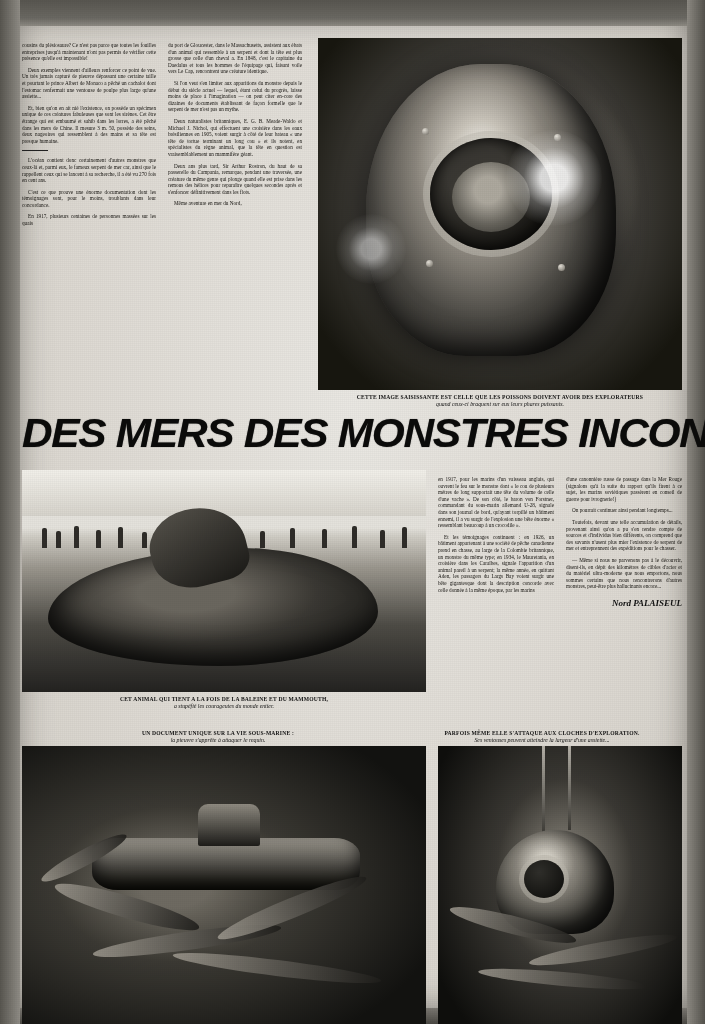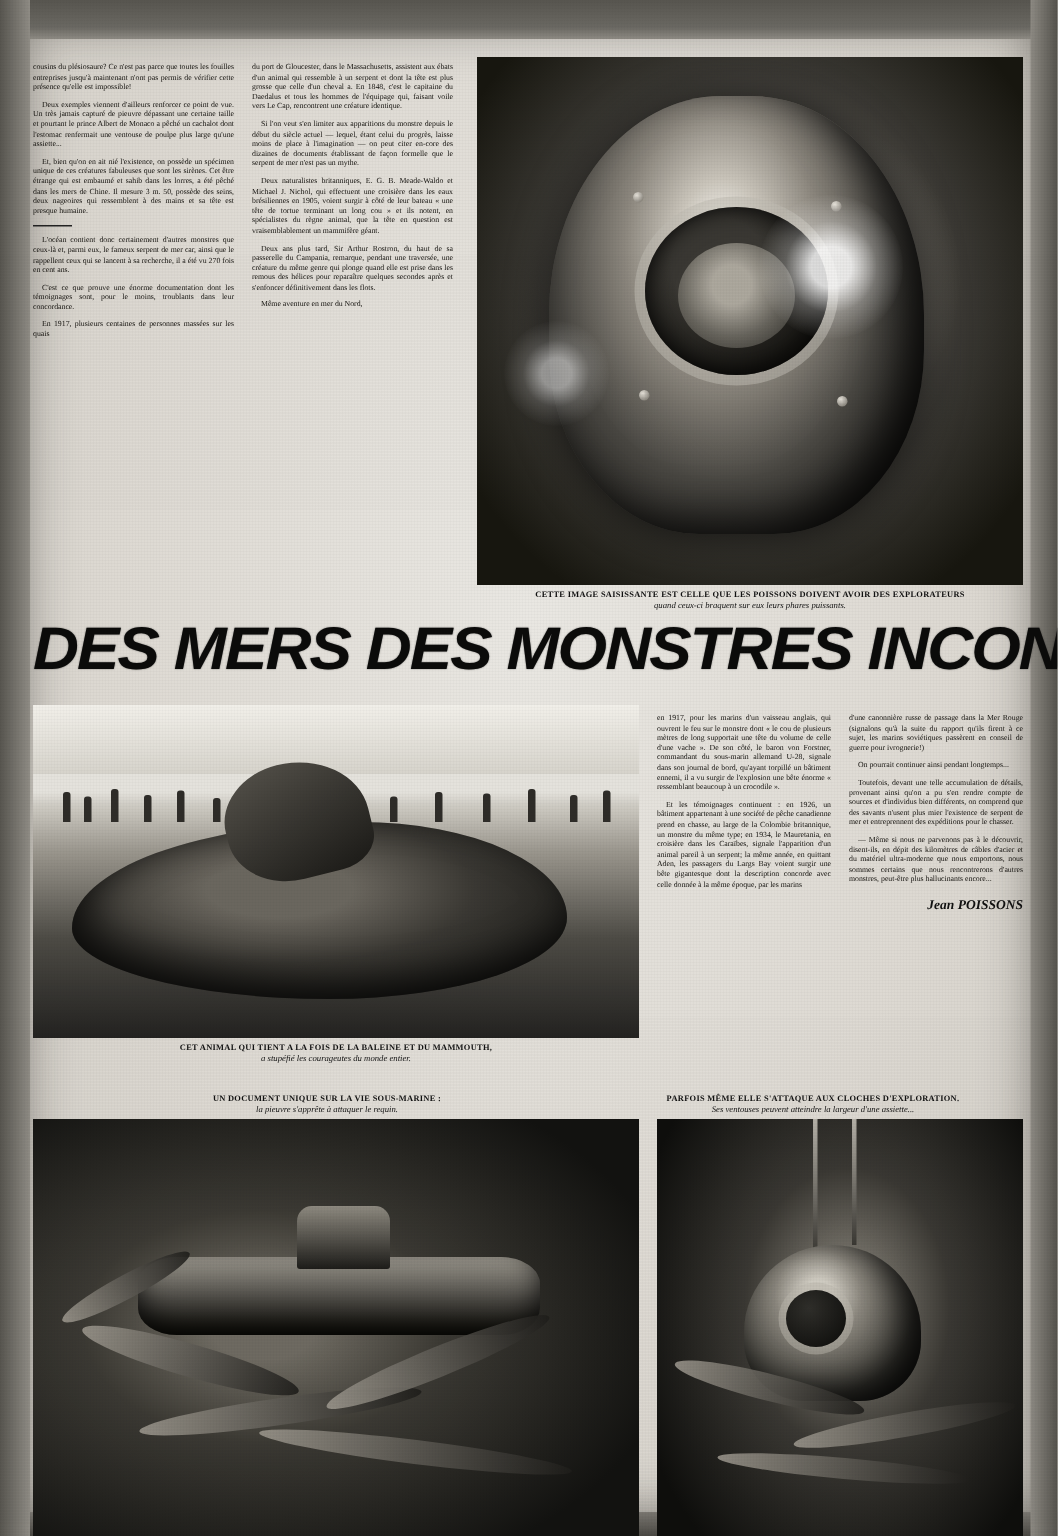--- a/index.html
+++ b/index.html
@@ -246,21 +246,21 @@
     <div class="midtext">
       <div class="midcol">
         <p class="body noind">en 1917, pour les marins d'un vaisseau anglais, qui ouvrent le feu sur le monstre dont « le cou de plusieurs mètres de long supportait une tête du volume de celle d'une vache ». De son côté, le baron von Forstner, commandant du sous-marin allemand U-28, signale dans son journal de bord, qu'ayant torpillé un bâtiment ennemi, il a vu surgir de l'explosion une bête énorme « ressemblant beaucoup à un crocodile ».</p>
         <p class="body">Et les témoignages continuent : en 1926, un bâtiment appartenant à une société de pêche canadienne prend en chasse, au large de la Colombie britannique, un monstre du même type; en 1934, le Mauretania, en croisière dans les Caraïbes, signale l'apparition d'un animal pareil à un serpent; la même année, en quittant Aden, les passagers du Largs Bay voient surgir une bête gigantesque dont la description concorde avec celle donnée à la même époque, par les marins</p>
       </div>
       <div class="midcol">
         <p class="body noind">d'une canonnière russe de passage dans la Mer Rouge (signalons qu'à la suite du rapport qu'ils firent à ce sujet, les marins soviétiques passèrent en conseil de guerre pour ivrognerie!)</p>
         <p class="body">On pourrait continuer ainsi pendant longtemps...</p>
         <p class="body">Toutefois, devant une telle accumulation de détails, provenant ainsi qu'on a pu s'en rendre compte de sources et d'individus bien différents, on comprend que des savants n'usent plus mier l'existence de serpent de mer et entreprennent des expéditions pour le chasser.</p>
         <p class="body">— Même si nous ne parvenons pas à le découvrir, disent-ils, en dépit des kilomètres de câbles d'acier et du matériel ultra-moderne que nous emportons, nous sommes certains que nous rencontrerons d'autres monstres, peut-être plus hallucinants encore...</p>
-        <div class="signature">Jean POISSONS</div>
+        <div class="signature">Nord PALAISEUL</div>
       </div>
     </div>
 
     <div class="caption" id="cap-octo">
       <span class="cap-l1">UN DOCUMENT UNIQUE SUR LA VIE SOUS-MARINE :</span>
       <span class="cap-l2">la pieuvre s'apprête à attaquer le requin.</span>
     </div>
     <div class="caption" id="cap-bell">
       <span class="cap-l1">PARFOIS MÊME ELLE S'ATTAQUE AUX CLOCHES D'EXPLORATION.</span>
       <span class="cap-l2">Ses ventouses peuvent atteindre la largeur d'une assiette...</span>

